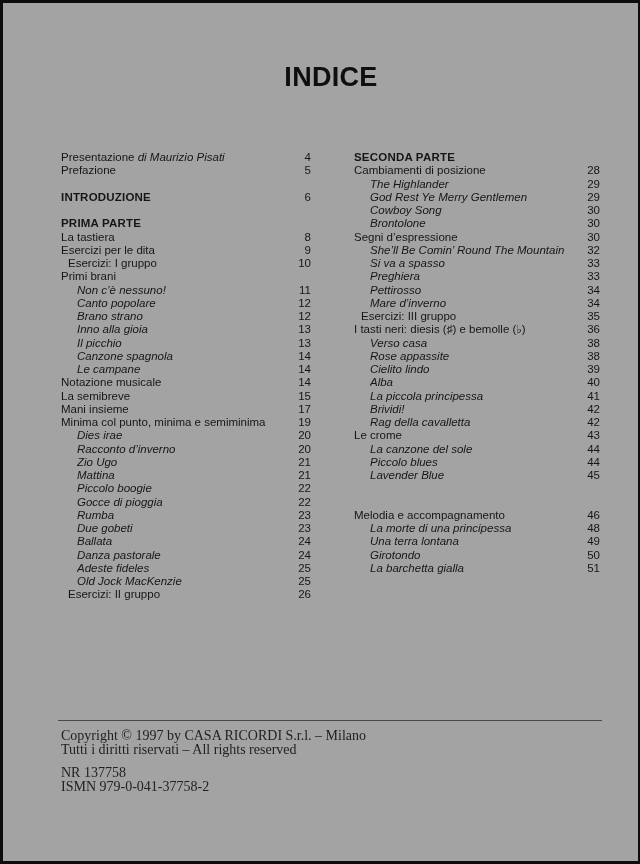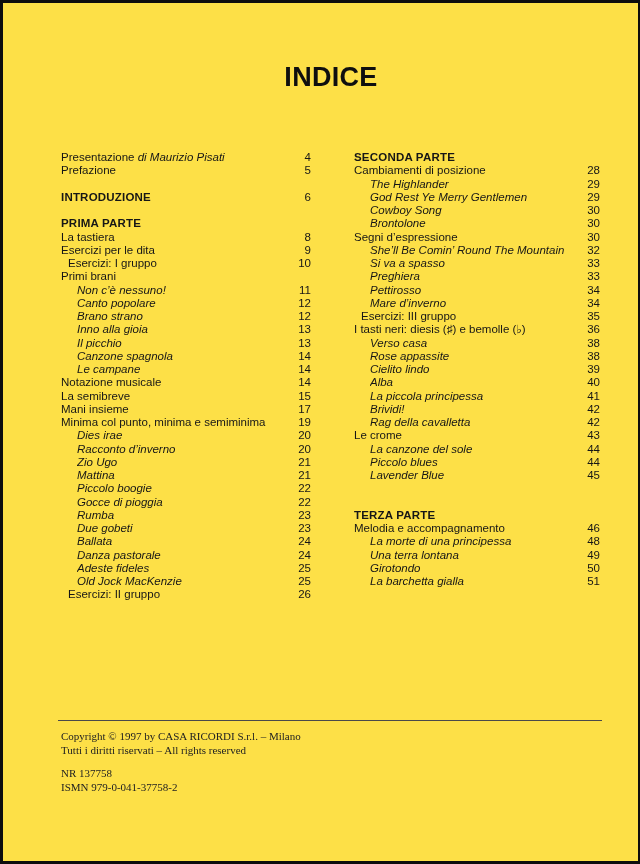--- a/index.html
+++ b/index.html
@@ -2,21 +2,21 @@
 <html><head>
 <meta charset="utf-8">
 <style>
   html,body{margin:0;padding:0;}
   body{
     width:640px;height:864px;position:relative;background:#000;
     font-family:"Liberation Sans","DejaVu Sans",sans-serif;
   }
   .page{
     position:absolute;top:0;left:0;width:640px;height:864px;box-sizing:border-box;
-    background:#fde047;
+    background:#a3a3a3;
     border:2px solid #0d0d0d;border-top-width:3px;border-left-width:3px;border-bottom-width:3px;
   }
   .title{
     position:absolute;top:59px;left:58px;width:540px;margin:0;
     text-align:center;font-size:27px;font-weight:bold;color:#0f0f0f;
     letter-spacing:0.3px;
     font-family:"Liberation Sans","DejaVu Sans",sans-serif;
   }
   .col{position:absolute;top:148px;color:#161616;}
   .col-left{left:58px;width:250px;}
@@ -29,21 +29,21 @@
   .toc-row .lbl em{font-style:italic;}
   .toc-row.bold .lbl{font-weight:bold;letter-spacing:0.2px;}
   .toc-row.italic .lbl{font-style:italic;}
   .toc-row.ind1{padding-left:7px;}
   .toc-row.ind2{padding-left:16px;}
   .toc-row .pg{flex:0 0 auto;padding-left:6px;}
   .rule{position:absolute;left:55px;top:717px;width:544px;height:1px;background:#4a4a4a;}
   .footer-serif{
     position:absolute;left:58px;color:#222;
     font-family:"Liberation Serif","DejaVu Serif",serif;
-    font-size:11px;line-height:14px;
+    font-size:14px;line-height:14px;
   }
   .copyright{top:726px;}
   .catalog{top:763px;font-family:Liberation Serif, serif;}
 </style>
 </head>
 <body>
 
 <div class="page">
 
   <h1 class="title">INDICE</h1>
@@ -273,23 +273,20 @@
       <div class="toc-row italic ind2">
         <span class="lbl">Piccolo blues</span>
         <span class="pg">44</span>
       </div>
       <div class="toc-row italic ind2">
         <span class="lbl">Lavender Blue</span>
         <span class="pg">45</span>
       </div>
       <div class="toc-row"></div>
       <div class="toc-row"></div>
-      <div class="toc-row bold">
-        <span class="lbl">TERZA PARTE</span>
-      </div>
       <div class="toc-row">
         <span class="lbl">Melodia e accompagnamento</span>
         <span class="pg">46</span>
       </div>
       <div class="toc-row italic ind2">
         <span class="lbl">La morte di una principessa</span>
         <span class="pg">48</span>
       </div>
       <div class="toc-row italic ind2">
         <span class="lbl">Una terra lontana</span>

